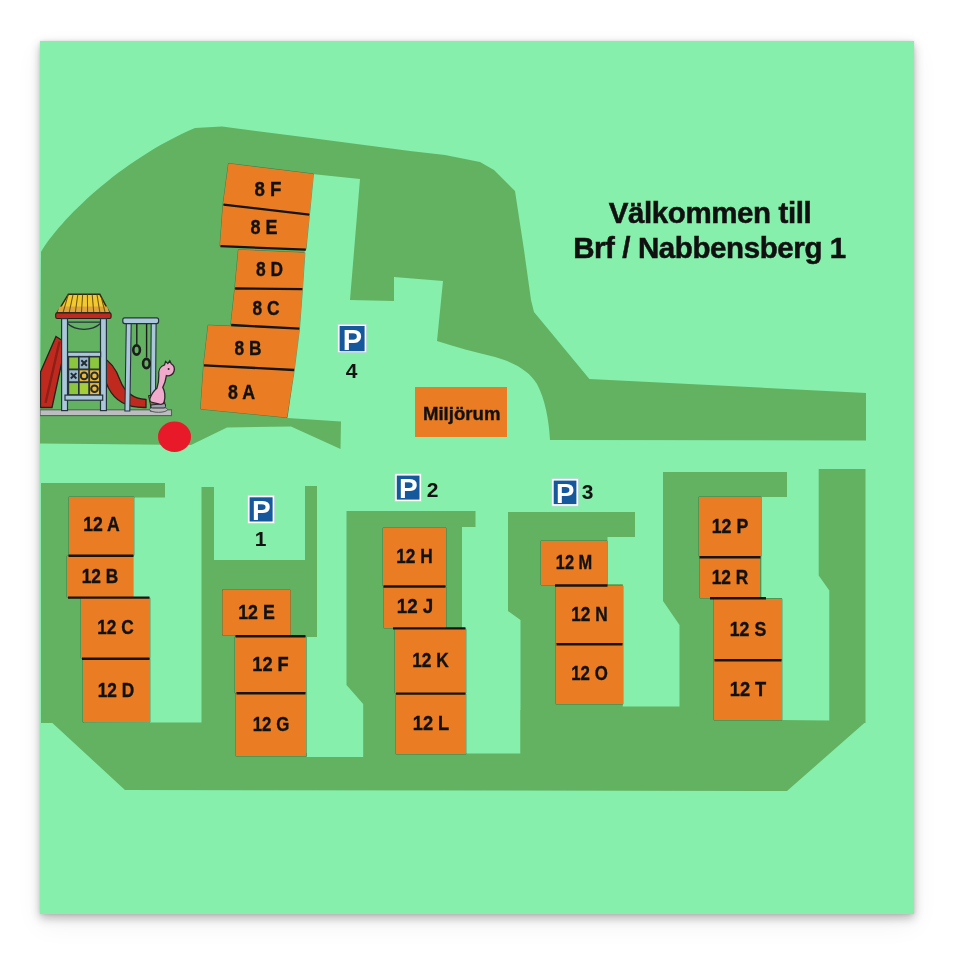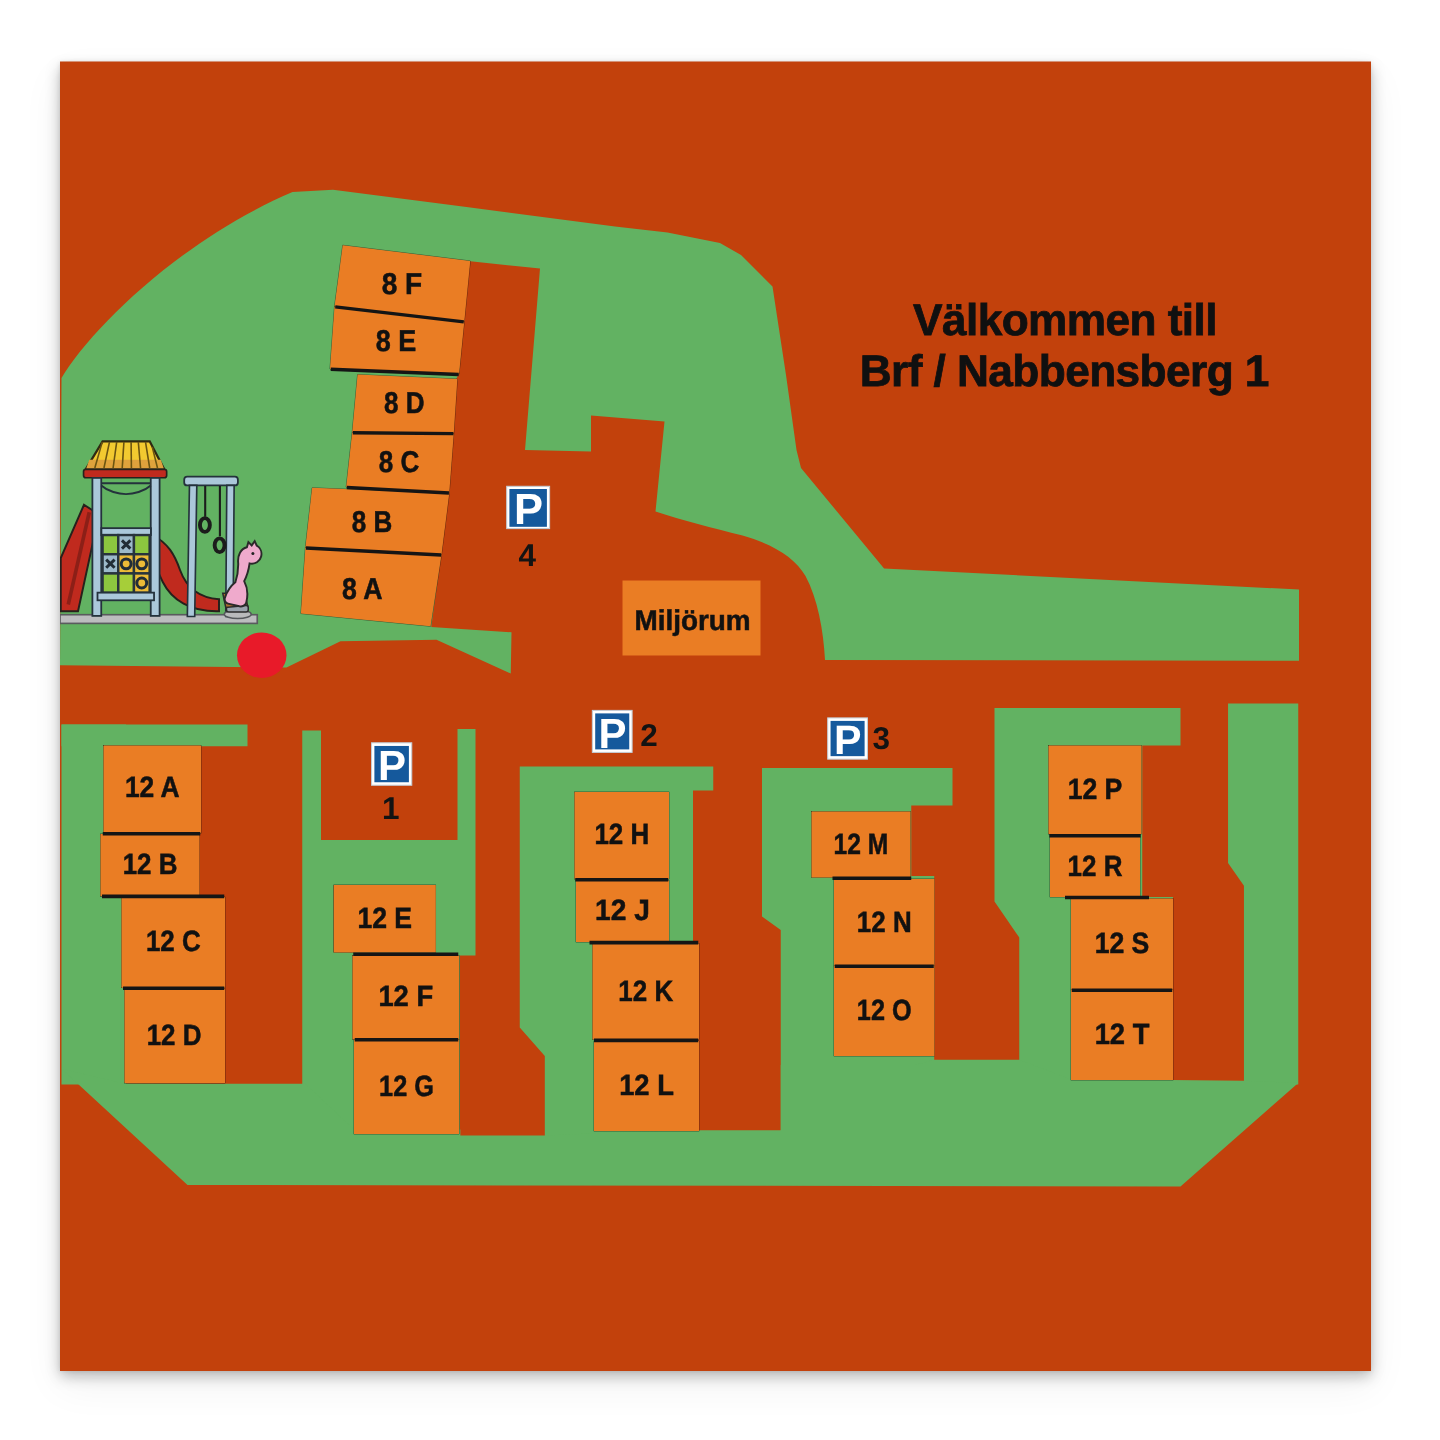--- a/index.html
+++ b/index.html
@@ -1,16 +1,16 @@
 <!DOCTYPE html>
 <html><head>
 <meta charset="utf-8">
 <style>
   html,body{margin:0;padding:0;width:960px;height:960px;background:#ffffff;font-family:"Liberation Sans",sans-serif;}
-  #page{position:absolute;left:40px;top:41px;width:874px;height:873px;background:#c2410c;
+  #page{position:absolute;left:40px;top:41px;width:874px;height:873px;background:#86efac;
         box-shadow:0 4px 9px rgba(0,0,0,0.26), 0 0 3px rgba(0,0,0,0.10), 0 10px 26px rgba(0,0,0,0.06);}
   svg{display:block}
   text{font-family:"Liberation Sans",sans-serif;}
 </style>
 </head>
 <body>
 
 <div id="page">
 <svg width="874" height="873" viewBox="40 41 874 873">
 

